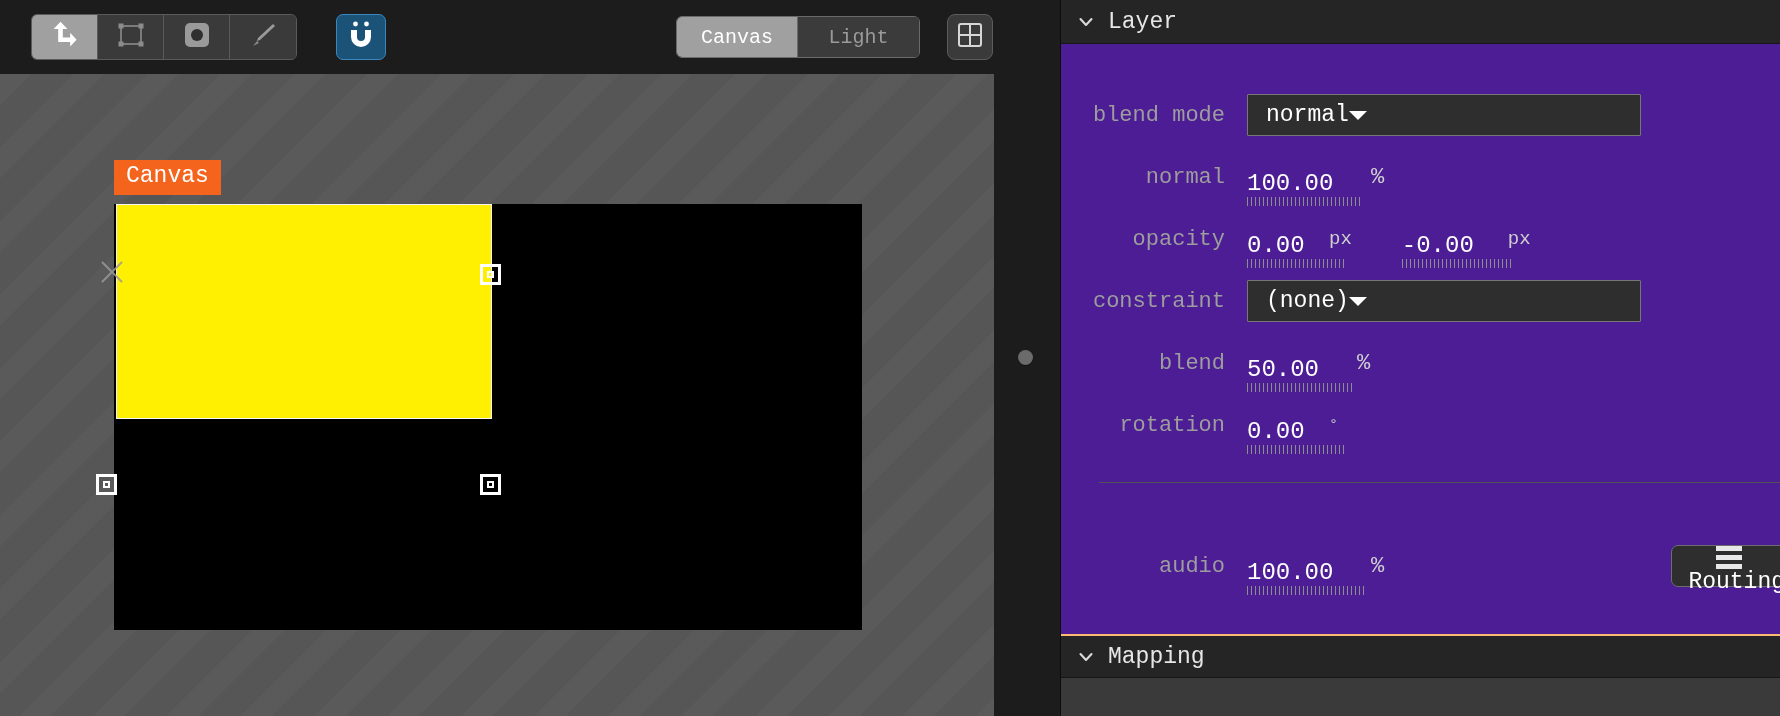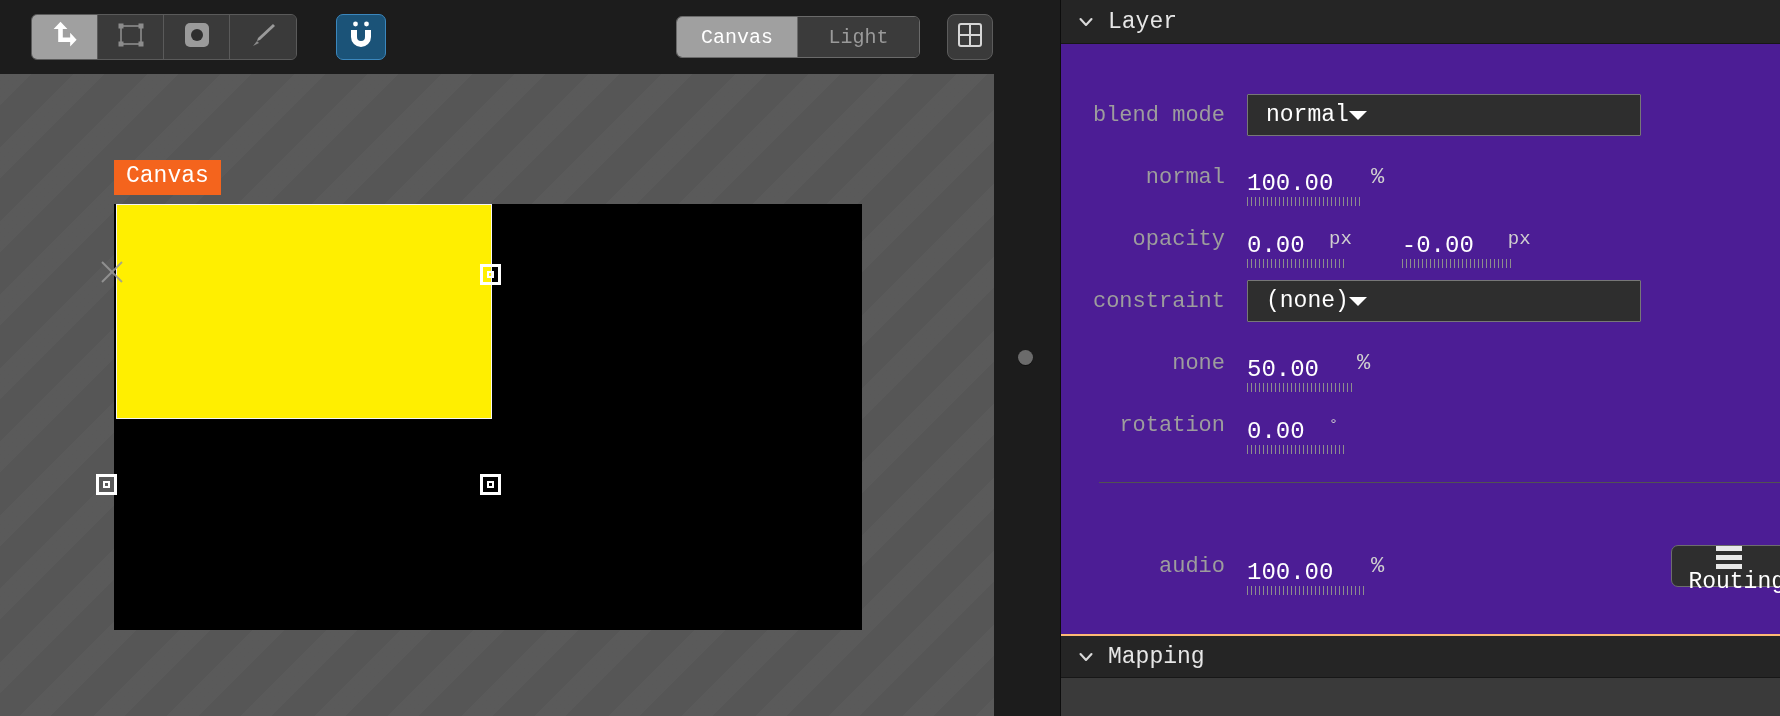--- a/index.html
+++ b/index.html
@@ -455,21 +455,21 @@
 
       <div class="row">
         <div class="row-label">constraint</div>
         <div class="dropdown">
           <span>(none)</span>
           <span class="caret"></span>
         </div>
       </div>
 
       <div class="row">
-        <div class="row-label">none</div>
+        <div class="row-label">blend</div>
         <div class="num-field" style="width:100px;">
           <span class="num-val">50.00</span>
           <span class="ticks" style="width:108px;"></span>
         </div>
         <span class="unit pct">%</span>
         <span class="gear">
           <svg width="24" height="24" viewBox="0 0 24 24">
             <path fill="#b0b0b0" d="M12 8a4 4 0 1 0 0 8 4 4 0 0 0 0-8zm0 2.2a1.8 1.8 0 1 1 0 3.6 1.8 1.8 0 0 1 0-3.6z"></path>
             <path fill="#b0b0b0" d="M10.6 1.5h2.8l.4 2.6 2.2 1.3 2.4-1.1 1.4 2.4-1.9 1.8v2.6l1.9 1.8-1.4 2.4-2.4-1.1-2.2 1.3-.4 2.6h-2.8l-.4-2.6-2.2-1.3-2.4 1.1L4.2 16l1.9-1.8v-2.6L4.2 9.8l1.4-2.4L8 8.5l2.2-1.3z" opacity="0.95"></path>
           </svg>

